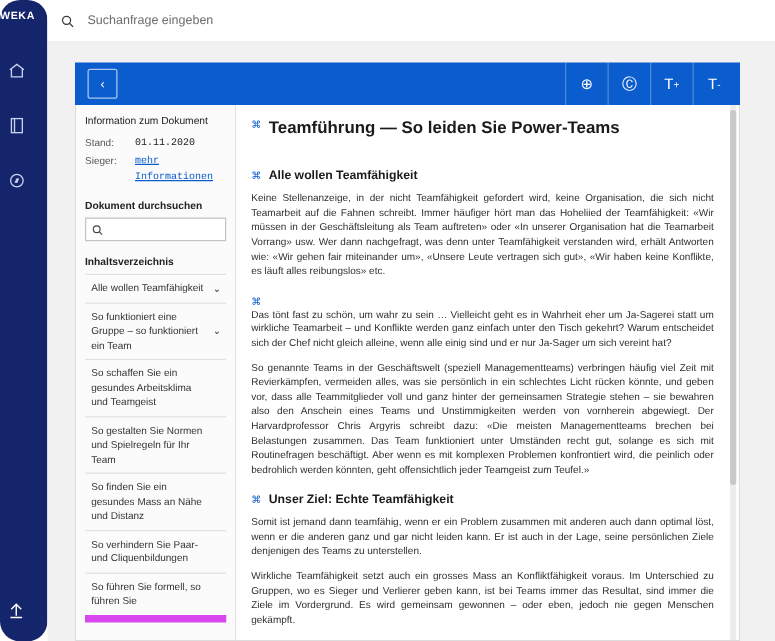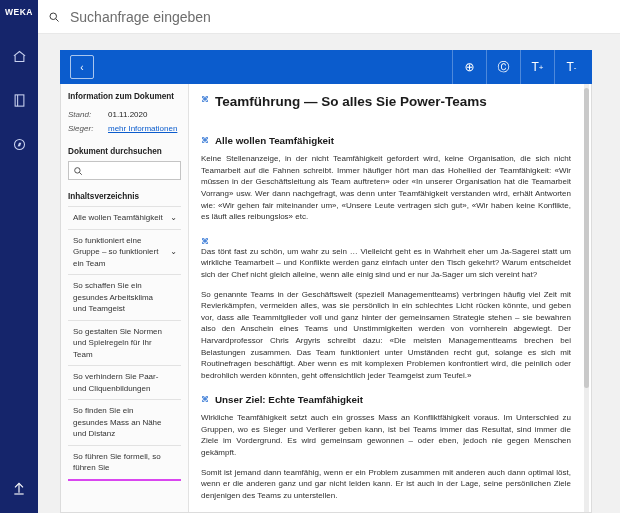--- a/index.html
+++ b/index.html
@@ -16,22 +16,23 @@
     display: flex;
     background: #ffffff;
   }
 
   
   .rail {
     width: 38px;
     background: #15256b;
     display: flex;
     flex-direction: column;
-    align-items: center;
+    align-items: flex-start;
     flex: 0 0 38px;
+    border-radius: 16px;
   }
   .rail-logo {
     color: #ffffff;
     font-size: 8.5px;
     font-weight: bold;
     letter-spacing: .5px;
     margin-top: 7px;
     margin-bottom: 26px;
   }
   .rail-icon {
@@ -67,21 +68,21 @@
     padding-left: 10px;
   }
   .topbar .s-icon {
     color: #3a3a3a;
     margin-right: 8px;
     display: flex; align-items: center;
   }
   .topbar input {
     border: none;
     outline: none;
-    font-size: 14px;
+    font-size: 10px;
     color: #4a4a4a;
     background: transparent;
     width: 260px;
     font-family: "Liberation Sans", sans-serif;
   }
   .topbar input::placeholder { color: #6d6d6d; }
 
   
   .workarea {
     flex: 1 1 auto;
@@ -147,32 +148,32 @@
     flex: 0 0 128px;
     background: #fbfbfb;
     border-right: 1px solid #e2e2e2;
     padding: 8px 7px 0 7px;
     overflow: hidden;
     font-size: 8px;
     color: #333;
   }
   .info-title {
     font-size: 8.2px;
-    font-weight: bold;
+    font-weight: normal;
     color: #222;
     margin-bottom: 7px;
   }
   .meta-row {
     display: flex;
     font-size: 8px;
     line-height: 13px;
     margin-bottom: 1px;
   }
-  .meta-key { color: #555; width: 40px; flex: 0 0 40px; font-style: italic; }
-  .meta-val { color: #222; }
+  .meta-key { color: #555; width: 40px; flex: 0 0 40px; }
+  .meta-val { color: #222; font-family: Liberation Mono, monospace; }
   .meta-val a { color: #0b5ccd; text-decoration: underline; text-align: right; }
 
   .section-title {
     font-size: 8.2px;
     font-weight: bold;
     color: #222;
     margin: 12px 0 5px 0;
   }
   .search-box {
     height: 19px;
@@ -194,21 +195,21 @@
 
   .toc { margin-top: 2px; }
   .toc-item {
     border-top: 1px solid #e2e2e2;
     padding: 5px 14px 5px 5px;
     font-size: 8px;
     line-height: 11.5px;
     color: #333;
     position: relative;
   }
-  .toc-item:last-child { border-bottom: 2px solid #d946ef; }
+  .toc-item:last-child { border-bottom: 6px solid #d946ef; }
   .toc-item .chev {
     position: absolute;
     right: 4px;
     top: 50%;
     transform: translateY(-50%);
     color: #333;
     font-size: 8px;
   }
 
   
@@ -378,37 +379,37 @@
               <span>So funktioniert eine Gruppe – so funktioniert ein Team</span>
               <span class="chev">⌄</span>
             </div>
             <div class="toc-item">
               <span>So schaffen Sie ein gesundes Arbeitsklima und Teamgeist</span>
             </div>
             <div class="toc-item">
               <span>So gestalten Sie Normen und Spielregeln für Ihr Team</span>
             </div>
             <div class="toc-item">
+              <span>So finden Sie ein gesundes Mass an Nähe und Distanz</span>
+            </div>
+            <div class="toc-item">
               <span>So verhindern Sie Paar- und Cliquenbildungen</span>
-            </div>
-            <div class="toc-item">
-              <span>So finden Sie ein gesundes Mass an Nähe und Distanz</span>
             </div>
             <div class="toc-item">
               <span>So führen Sie formell, so führen Sie</span>
             </div>
           </div>
         </div>
 
         <div class="article-wrap">
           <div class="article">
 
             <div class="h-row">
               <span class="anchor">⌘</span>
-              <h1 class="doc-h1">Teamführung — So alles Sie Power-Teams</h1>
+              <h1 class="doc-h1">Teamführung — So leiden Sie Power-Teams</h1>
             </div>
 
             <div class="hblock">
               <div class="h-row">
                 <span class="anchor">⌘</span>
                 <h2 class="doc-h2">Alle wollen Teamfähigkeit</h2>
               </div>
               <p class="doc-p">Keine Stellenanzeige, in der nicht Teamfähigkeit gefordert wird, keine Organisation, die sich nicht Teamarbeit auf die Fahnen schreibt. Immer häufiger hört man das Hoheliied der Teamfähigkeit: «Wir müssen in der Geschäftsleitung als Team auftreten» oder «In unserer Organisation hat die Teamarbeit Vorrang» usw. Wer dann nachgefragt, was denn unter Teamfähigkeit verstanden wird, erhält Antworten wie: «Wir gehen fair miteinander um», «Unsere Leute vertragen sich gut», «Wir haben keine Konflikte, es läuft alles reibungslos» etc.</p>
             </div>
 
@@ -418,22 +419,22 @@
               </div>
               <p class="doc-p">Das tönt fast zu schön, um wahr zu sein … Vielleicht geht es in Wahrheit eher um Ja-Sagerei statt um wirkliche Teamarbeit – und Konflikte werden ganz einfach unter den Tisch gekehrt? Warum entscheidet sich der Chef nicht gleich alleine, wenn alle einig sind und er nur Ja-Sager um sich vereint hat?</p>
               <p class="doc-p">So genannte Teams in der Geschäftswelt (speziell Managementteams) verbringen häufig viel Zeit mit Revierkämpfen, vermeiden alles, was sie persönlich in ein schlechtes Licht rücken könnte, und geben vor, dass alle Teammitglieder voll und ganz hinter der gemeinsamen Strategie stehen – sie bewahren also den Anschein eines Teams und Unstimmigkeiten werden von vornherein abgewiegt. Der Harvardprofessor Chris Argyris schreibt dazu: «Die meisten Managementteams brechen bei Belastungen zusammen. Das Team funktioniert unter Umständen recht gut, solange es sich mit Routinefragen beschäftigt. Aber wenn es mit komplexen Problemen konfrontiert wird, die peinlich oder bedrohlich werden könnten, geht offensichtlich jeder Teamgeist zum Teufel.»</p>
             </div>
 
             <div class="hblock">
               <div class="h-row">
                 <span class="anchor">⌘</span>
                 <h2 class="doc-h2">Unser Ziel: Echte Teamfähigkeit</h2>
               </div>
+              <p class="doc-p">Somit ist jemand dann teamfähig, wenn er ein Problem zusammen mit anderen auch dann optimal löst, wenn er die anderen ganz und gar nicht leiden kann. Er ist auch in der Lage, seine persönlichen Ziele denjenigen des Teams zu unterstellen.</p>
               <p class="doc-p">Wirkliche Teamfähigkeit setzt auch ein grosses Mass an Konfliktfähigkeit voraus. Im Unterschied zu Gruppen, wo es Sieger und Verlierer geben kann, ist bei Teams immer das Resultat, sind immer die Ziele im Vordergrund. Es wird gemeinsam gewonnen – oder eben, jedoch nie gegen Menschen gekämpft.</p>
-              <p class="doc-p">Somit ist jemand dann teamfähig, wenn er ein Problem zusammen mit anderen auch dann optimal löst, wenn er die anderen ganz und gar nicht leiden kann. Er ist auch in der Lage, seine persönlichen Ziele denjenigen des Teams zu unterstellen.</p>
             </div>
 
           </div>
 
           <div class="vscroll-track"></div>
           <div class="vscroll"></div>
         </div>
 
       </div>
     </div>

